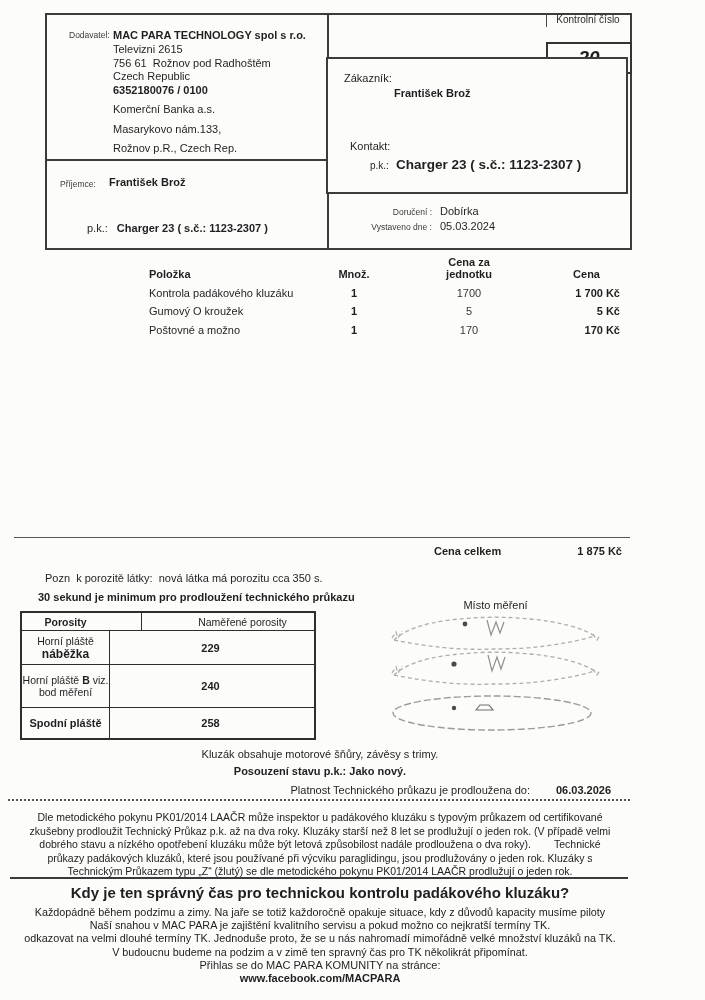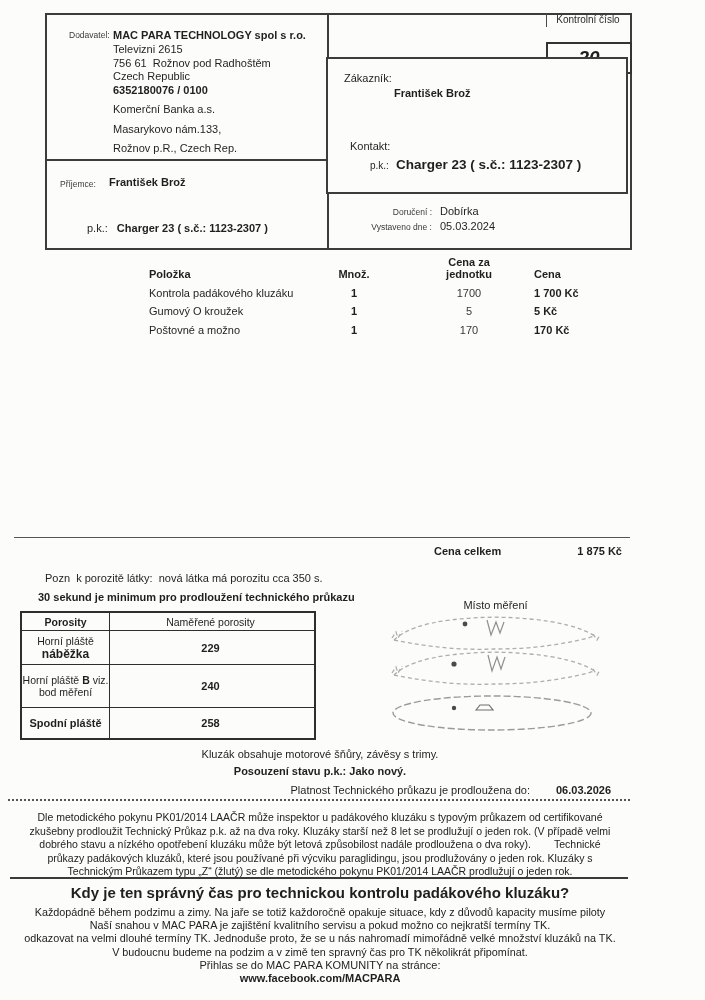--- a/index.html
+++ b/index.html
@@ -26,31 +26,31 @@
   .customer-box{left:326px;top:57px;width:298px;height:133px;border:2px solid #3c3c3c;background:#fcfcfb;}
   .del-row{display:flex;align-items:baseline;line-height:14px;}
   .del-label{width:104px;text-align:right;font-size:8.5px;color:#3a3a3a;}
   .del-value{margin-left:8px;font-size:11px;}
   
   .items{left:109px;top:256px;width:511px;font-size:11px;}
   .irow{display:grid;grid-template-columns:195px 100px 130px 86px;align-items:end;}
   .c-item{text-align:left;padding-left:40px;}
   .c-qty{text-align:center;}
   .c-unit{text-align:center;}
-  .c-price{text-align:left;}
+  .c-price{text-align:right;}
   .hdr{font-weight:bold;}
   .hdr .c-price{padding-right:20px;}
   .items .data{margin-top:3.5px;line-height:18.8px;}
   .rule{border-top:1.5px solid #555;}
   .dotted{border-top:2px dotted #555;}
   .solid{border-top:2px solid #3a3a3a;}
   
   .ptable{left:20px;top:611px;width:292px;border:2.5px solid #2e2e2e;font-size:10.5px;}
   .prow{display:grid;grid-template-columns:87px 202px;border-top:1.5px solid #2e2e2e;}
-  .prow:first-child{border-top:none;}
+  .prow:first-child{border-top:none;gap:32px;}
   .pcell{border-left:1.5px solid #2e2e2e;display:flex;flex-direction:column;
     align-items:center;justify-content:center;text-align:center;}
   .pcell:first-child{border-left:none;}
   .ph{height:17px;}
   .r1{height:33px;}
   .r2{height:42px;}
   .r3{height:30px;}
   .pval{font-weight:bold;font-size:11px;}
   
   .centercol{left:8px;width:624px;text-align:center;}

